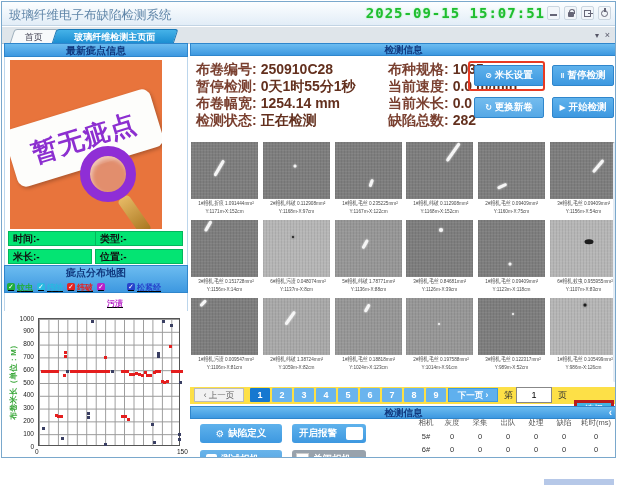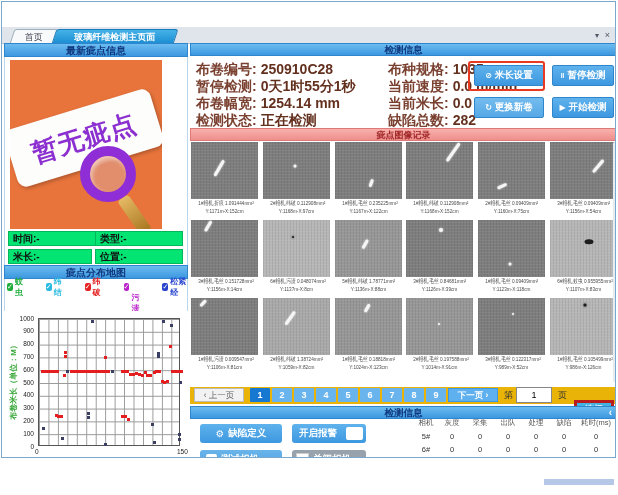--- a/index.html
+++ b/index.html
@@ -54,22 +54,22 @@
   .nocard { position:absolute; left:-2px; top:48px; width:152px; height:60px; background:#fdfdfb; border-radius:9px;
             transform:rotate(-17deg); box-shadow:1px 2px 4px rgba(0,0,0,.25);
             display:flex; align-items:center; justify-content:center; }
   .nocard .tx { color:#8c2fd0; font-size:26px; font-weight:bold; letter-spacing:1px; }
   .mag-ring { position:absolute; left:70px; top:86px; width:56px; height:56px; border:10px solid #8f2ed6;
               border-radius:50%; background:rgba(226,143,112,.95); box-shadow:inset 2px 3px 4px rgba(255,255,255,.5); }
   .mag-handle { position:absolute; left:118px; top:134px; width:13px; height:42px; border-radius:4px;
                 background:linear-gradient(#e6b964,#a8761f); transform:rotate(-35deg); }
   .gfield { position:absolute; height:15px; background:#04e473; border:1px solid #03b65c;
             font-size:10px; font-weight:bold; color:#111; line-height:13px; padding-left:4px; }
-  .h-map { left:2px; top:263px; width:184px; height:14px; font-size:10px; line-height:13px; }
-  .legend-row { position:absolute; left:5px; width:180px; height:12px; display:flex; align-items:center; gap:20px; }
+  .h-map { left:2px; top:263px; width:184px; height:28px; font-size:10px; line-height:13px; }
+  .legend-row { position:absolute; left:5px; width:180px; height:12px; display:flex; align-items:center; gap:4px;text-decoration:underline; }
   .lg-item { display:flex; align-items:center; gap:2px; }
   .lg-box { width:8px; height:8px; border-radius:2px; color:#fff; font-size:7px; line-height:8px;
             text-align:center; font-weight:bold; }
   .lg-tx { font-size:8px; font-weight:bold; }
 
   
   .chart { position:absolute; left:2px; top:309px; width:184px; height:146px; overflow:hidden; background:#fff; }
   .ylab { position:absolute; left:-56px; top:64px; width:130px; text-align:center; transform:rotate(-90deg);
           font-size:8px; color:#3aa83a; font-weight:bold; }
   .plot { position:absolute; left:34px; top:7px; width:142px; height:128px; border:1px solid #555;
@@ -97,21 +97,21 @@
           grid-template-columns:repeat(6,67px); column-gap:4.8px; row-gap:5px; }
   .tile { width:67px; }
   .timg { position:relative; width:67px; height:57px; overflow:hidden;
           background-image:repeating-linear-gradient(0deg,rgba(255,255,255,.06) 0 1px,transparent 1px 3px),
                            repeating-linear-gradient(90deg,rgba(0,0,0,.07) 0 1px,transparent 1px 3px); }
   .mark { position:absolute; border-radius:2px; }
   .cap { width:100%; text-align:center; font-size:6px; line-height:8px; color:#4a4a4a;
          white-space:nowrap; transform:scaleX(.78); transform-origin:center; }
 
   
-  .pgbar { position:absolute; left:188px; top:385px; width:427px; height:17px; background:#eab308;text-decoration:underline; }
+  .pgbar { position:absolute; left:188px; top:385px; width:427px; height:17px; background:#fde047;text-decoration:underline; }
   .pg-prev { position:absolute; left:4px; top:1px; width:50px; height:14px; background:#f2f2f2;
              border:1px solid #bbb; color:#666; font-size:8.5px; text-align:center; line-height:13px; }
   .pg-num { position:absolute; top:1px; width:20px; height:14px; color:#fff; font-size:9px; font-weight:bold;
             text-align:center; line-height:14px; border-radius:1px; background:#6ab4ee; }
   .pg-num.active { background:#1678d0; }
   .pg-next { position:absolute; left:258px; top:1px; width:50px; height:14px; background:#5fb0ee;
              border:1px solid #3d98e0; color:#fff; font-size:8.5px; font-weight:bold; text-align:center; line-height:13px; }
   .pg-lbl { position:absolute; top:2px; font-size:9px; color:#333; }
   .pg-input { position:absolute; left:326px; top:0; width:36px; height:16px; border:1px solid #888;
               font-size:9px; text-align:center; background:#fff; }
@@ -146,20 +146,41 @@
   
   .caption { position:absolute; right:6px; top:458px; font-size:16.5px; color:#2b66c8; letter-spacing:1px; }
   .caption-bar { position:absolute; right:4px; top:479px; width:70px; height:6px; background:#b6c8e8; }
 </style>
 </head>
 <body>
 
 <div class="stage">
   <div class="app">
 
+    <div class="titlebar">
+      <span class="app-title">玻璃纤维电子布缺陷检测系统</span>
+      <span class="clock">
+        <span>2025-09-15</span>
+        <span>15:07:51</span>
+      </span>
+      <span class="winctl">
+        <span class="wbtn">
+            <span class="ic-min"></span>
+          </span>
+        <span class="wbtn">
+            <span class="ic-lock"></span>
+          </span>
+        <span class="wbtn">
+            <span class="ic-exit"></span>
+          </span>
+        <span class="wbtn">
+            <span class="ic-pwr"></span>
+          </span>
+      </span>
+    </div>
 
     <div class="tabbar">
       <div class="tab tab-home">
         <span class="tx">首页</span>
       </div>
       <div class="tab tab-main">
         <span class="tx">玻璃纤维检测主页面</span>
       </div>
       <span class="tab-caret">▾</span>
       <span class="tab-close">×</span>
@@ -327,21 +348,20 @@
           <span class="ic">↻</span>
           <span>更换新卷</span>
         </div>
         <div class="rbtn bg-b1" style="left: 550px; top: 95px; width: 62px;">
           <span class="ic">▶</span>
           <span>开始检测</span>
         </div>
       </div>
     <div class="red-box"></div>
 
-    <div class="hdr-salmon h-rec">疵点图像记录</div>
     <div class="grid" id="tile-grid">
         <div class="tile">
           <div class="timg" style="background-color: rgb(126, 126, 126);">
             <span class="mark" style="background: rgb(246, 246, 246); width: 18px; height: 2.5px; box-shadow: rgb(246, 246, 246) 0px 0px 2px; left: 42%; top: 45%; transform: translate(-50%, -50%) rotate(-60deg);"></span>
           </div>
           <div class="cap">1#相机,折痕 1.091444mm²</div>
           <div class="cap">Y:1171m-X:152cm</div>
         </div>
         <div class="tile">
           <div class="timg" style="background-color: rgb(126, 126, 126);">

